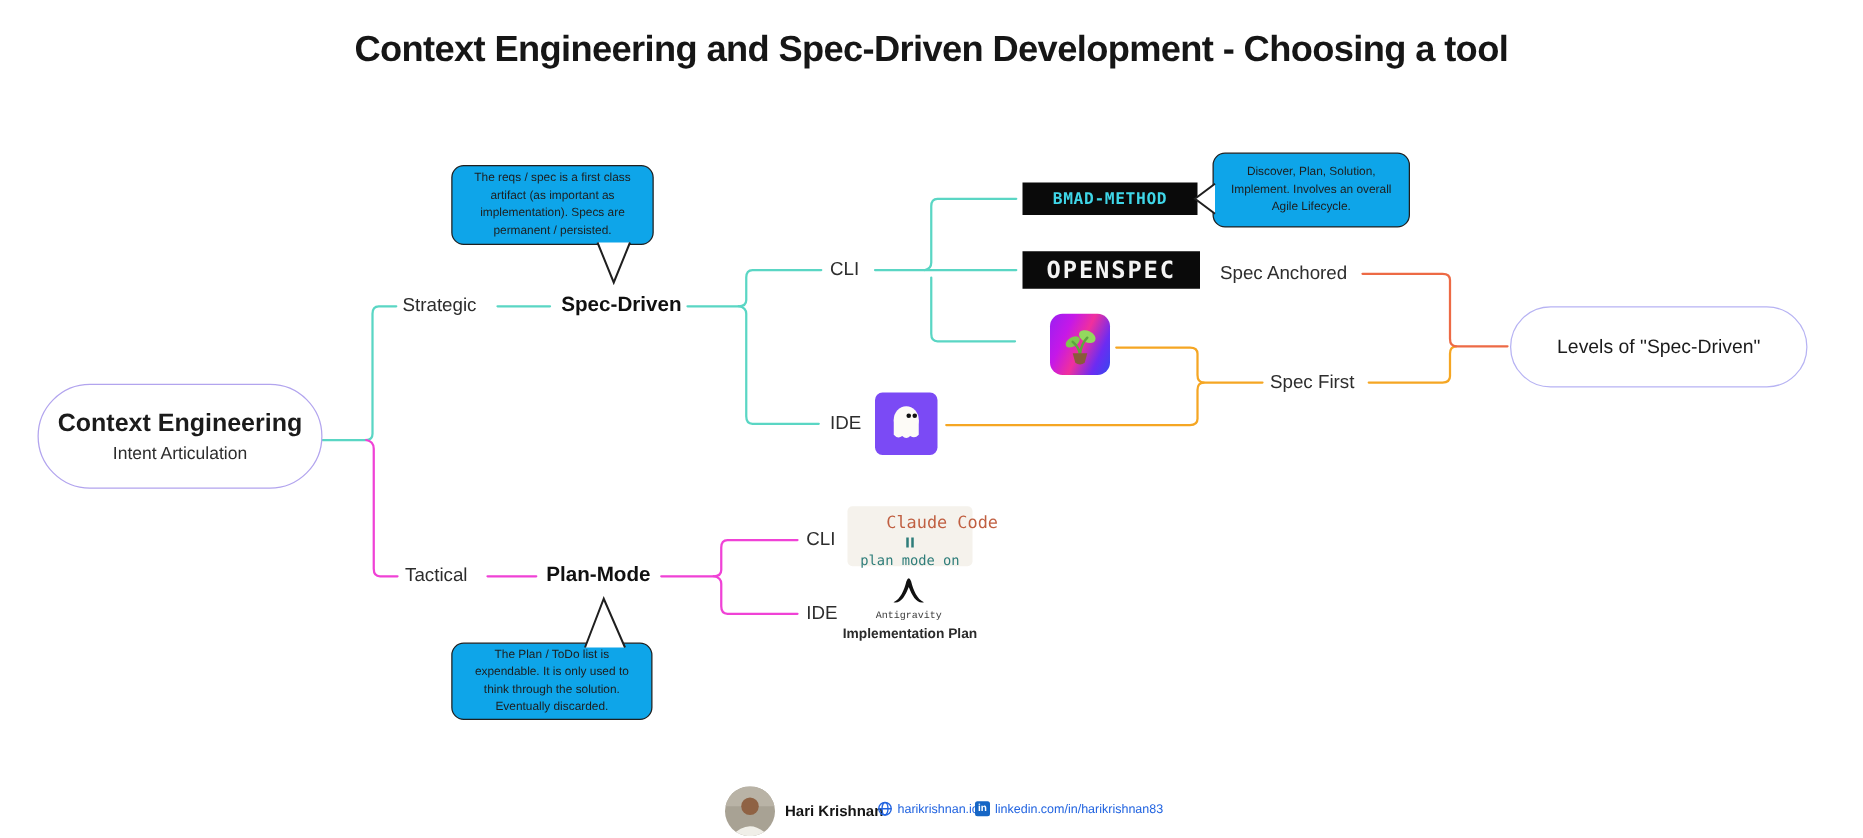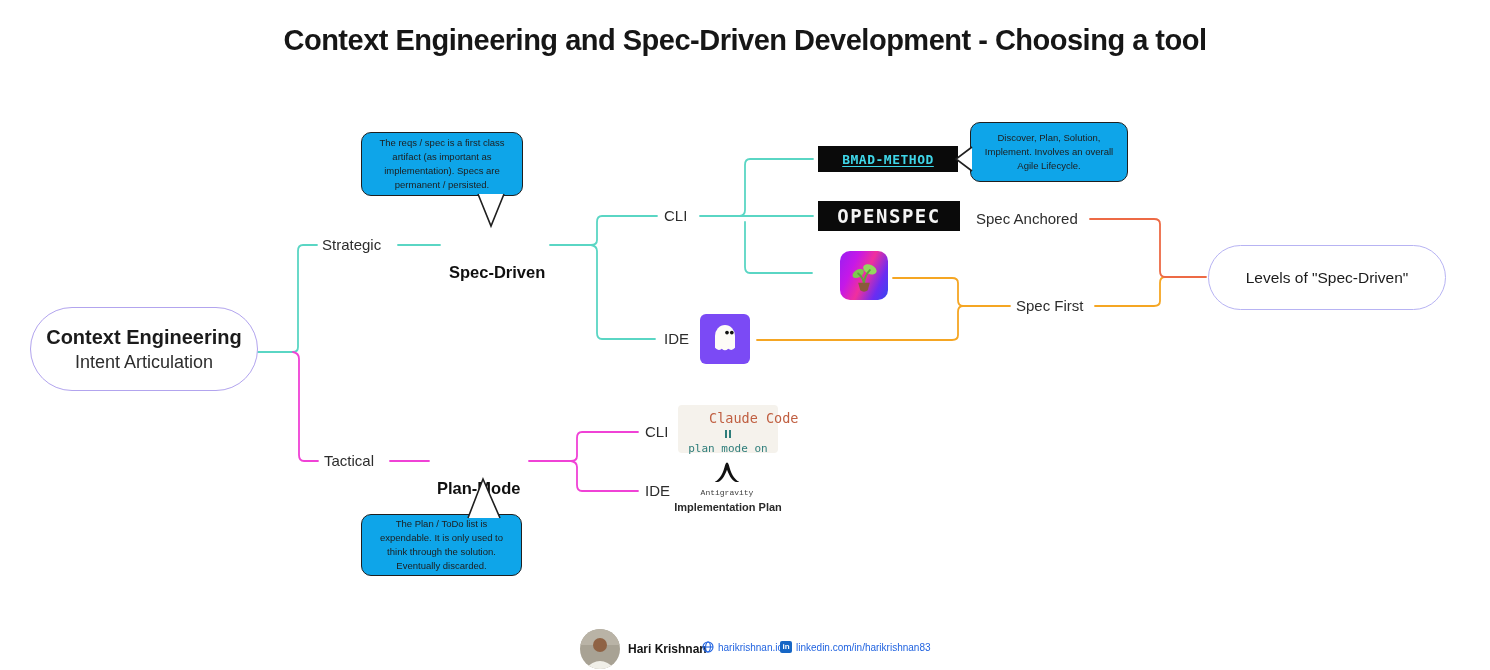--- a/index.html
+++ b/index.html
@@ -2,34 +2,34 @@
 <html><head>
 <meta charset="utf-8">
 <style>
   html,body{margin:0;padding:0;background:#fff;}
   .canvas{position:relative;width:1490px;height:670px;background:#ffffff;overflow:hidden;
           font-family:"Liberation Sans",sans-serif;color:#222;}
   .abs{position:absolute;}
   .page-title{left:0;top:24px;width:1490px;text-align:center;font-size:29px;font-weight:800;
               letter-spacing:-0.5px;color:#161616;}
   .label{font-size:15px;color:#2d2d2d;white-space:nowrap;}
-  .node-bold{font-size:16.5px;font-weight:700;color:#101010;white-space:nowrap;margin-top:28px;}
+  .node-bold{font-size:16.5px;font-weight:700;color:#101010;white-space:nowrap;}
   .bubble{border:1.6px solid #b2a4ee;border-radius:44px;background:#fff;display:flex;
           flex-direction:column;align-items:center;justify-content:center;box-sizing:border-box;}
   .bubble .t1{font-size:20px;font-weight:700;color:#1b1b1b;}
-  .bubble .t2{font-size:18px;color:#2d2d2d;margin-top:3px;}
+  .bubble .t2{font-size:14px;color:#2d2d2d;margin-top:3px;}
   .levels-bubble{border-color:#b7b3f3;border-radius:34px;}
   .levels-bubble .t1{font-weight:400;font-size:15.5px;}
   .callout{border:1.6px solid #1f1f1f;border-radius:10px;background:#0ea5e9;font-size:9.5px;
            line-height:1.5;text-align:center;display:flex;align-items:center;justify-content:center;
            padding:5px 9px;box-sizing:border-box;color:#1d1d1d;}
   .tail{overflow:visible;}
   .logo-box{background:#0a0a0a;display:flex;align-items:center;justify-content:center;
             font-family:"DejaVu Sans Mono",monospace;font-weight:700;box-sizing:border-box;}
-  .bmad-text{color:#3fd6e8;font-size:13px;letter-spacing:0.5px;text-decoration:underline;
+  .bmad-text{color:#3fd6e8;font-size:13px;letter-spacing:0.5px;
              text-decoration-thickness:1px;text-underline-offset:2px;}
   .openspec-text{color:#f4f4f4;font-size:19px;letter-spacing:1.5px;}
   .sprout{border-radius:10px;background:linear-gradient(115deg,#9a1ff2 0%,#c518e8 28%,#f0309d 52%,#6c2cf2 78%,#3548ef 100%);
           display:flex;align-items:center;justify-content:center;}
   .kiro{border-radius:6px;background:#7b4af5;display:flex;align-items:center;justify-content:center;}
   .claude-box{background:#f5f2ec;border-radius:4px;padding:5px 8px;box-sizing:border-box;
               font-family:"DejaVu Sans Mono",monospace;}
   .claude-title{color:#c05f41;font-size:13.5px;white-space:nowrap;margin-left:23px;}
   .claude-mode{color:#2e7d7a;font-size:11px;white-space:nowrap;margin-top:4px;display:flex;align-items:center;gap:4px;flex-direction:column;}
   .pause-bars{display:inline-block;width:6px;height:8px;

